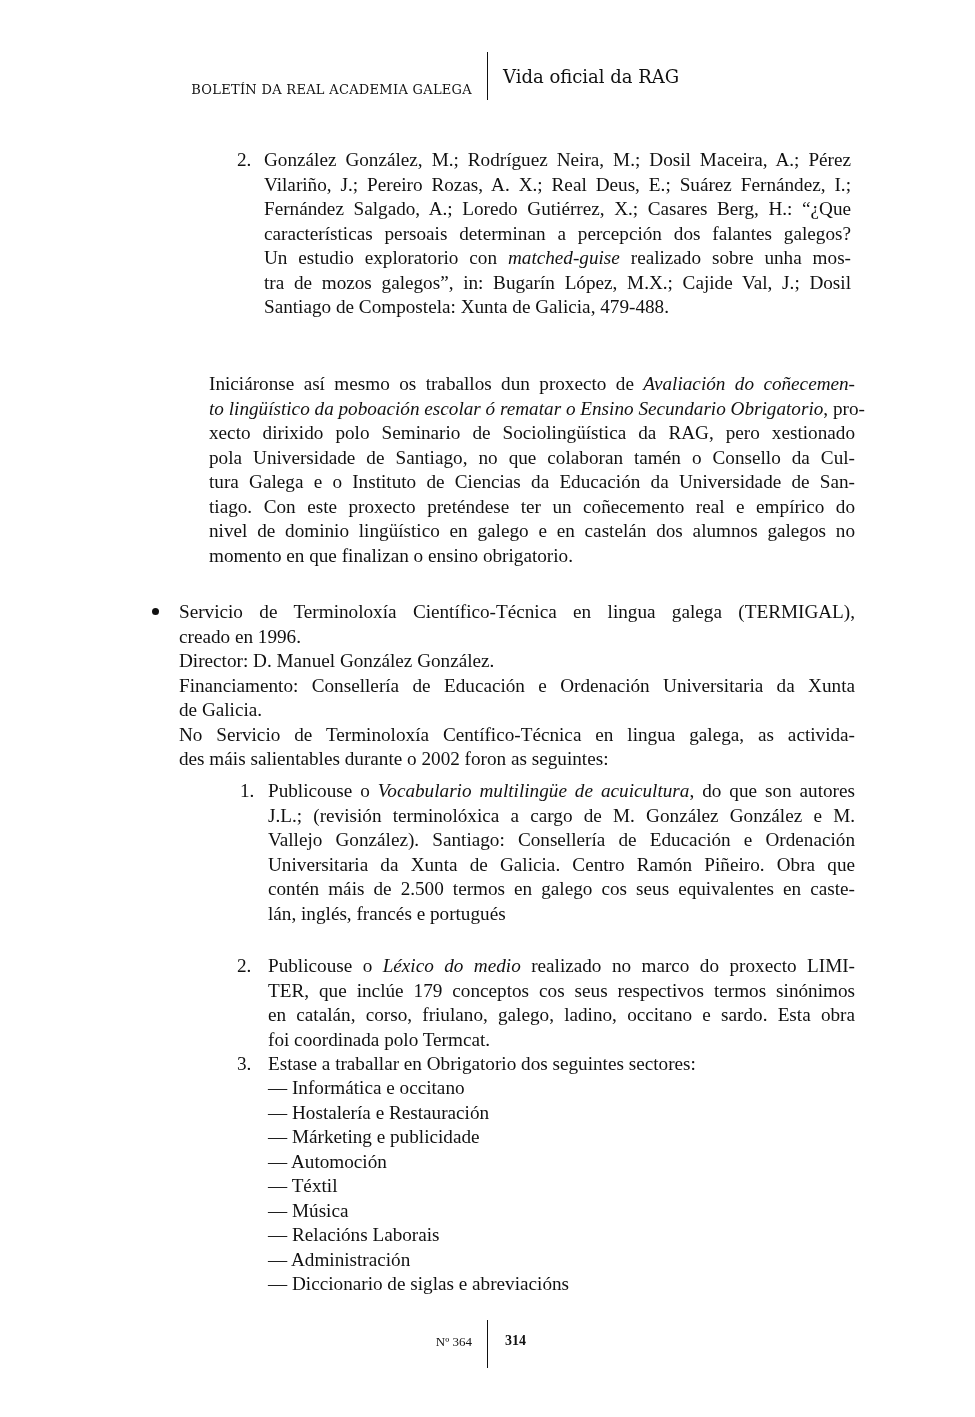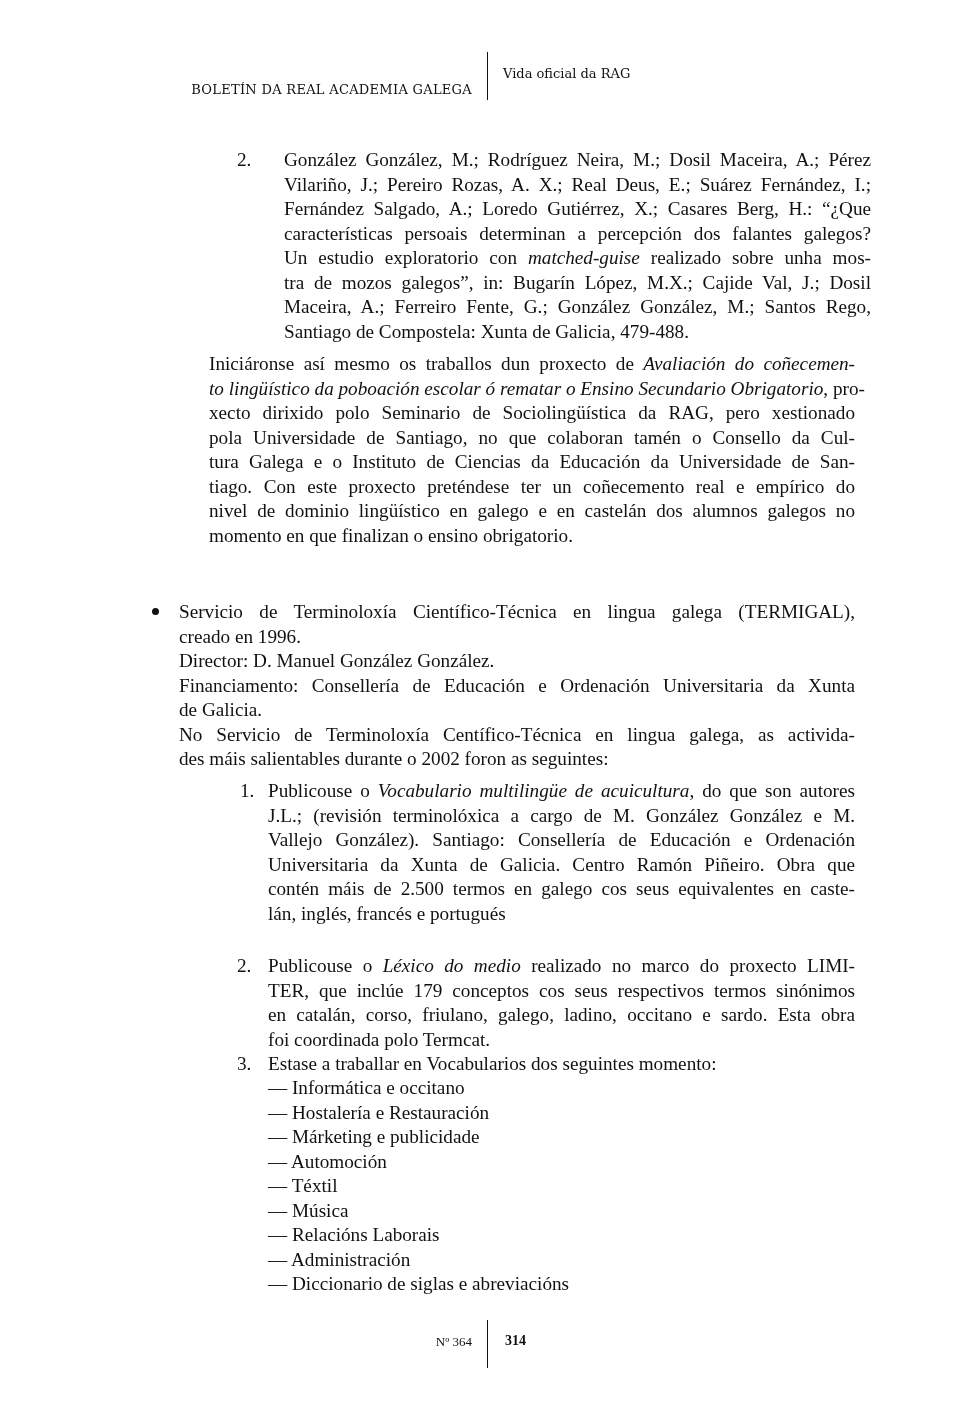--- a/index.html
+++ b/index.html
@@ -12,21 +12,21 @@
     position: absolute; top: 52px; left: 0; width: 975px; height: 48px;
   }
   .header-left {
     position: absolute; right: 503px; top: 30px;
     font-size: 13px; letter-spacing: 0.3px; white-space: nowrap;
   }
   .header-sep {
     position: absolute; left: 487px; top: 0; width: 1px; height: 48px; background: #111;
   }
   .header-right {
-    position: absolute; left: 503px; top: 14px; font-size: 13px; white-space: nowrap;
+    position: absolute; left: 503px; top: 14px; font-size: 18px; white-space: nowrap;
   }
   .content {
     position: absolute; left: 0; top: 0; width: 975px;
     font-family: "Liberation Serif", "DejaVu Serif", serif;
     font-size: 19.2px; line-height: 24.5px;
   }
   .num { position: absolute; white-space: nowrap; }
   i { font-style: italic; }
   .footer {
     position: absolute; top: 1320px; left: 0; width: 975px; height: 50px;
@@ -54,32 +54,31 @@
 
 <div class="header">
   <span class="header-left">BOLETÍN DA REAL ACADEMIA GALEGA</span>
   <div class="header-sep"></div>
   <span class="header-right">Vida oficial da RAG</span>
 </div>
 
 <div class="content">
 
   <span class="num" style="left:237px; top:148px;">2.</span>
-  <div class="para" style="left:284px; top:148px; width:587px;font-family:Liberation Serif, serif;">
+  <div class="para" style="left:264px; top:148px; width:587px;font-family:Liberation Serif, serif;">
     <span class="l">González González, M.; Rodríguez Neira, M.; Dosil Maceira, A.; Pérez</span>
     <span class="l">Vilariño, J.; Pereiro Rozas, A. X.; Real Deus, E.; Suárez Fernández, I.;</span>
     <span class="l">Fernández Salgado, A.; Loredo Gutiérrez, X.; Casares Berg, H.: “¿Que</span>
     <span class="l">características persoais determinan a percepción dos falantes galegos?</span>
     <span class="l">Un estudio exploratorio con <i>matched-guise</i> realizado sobre unha mos-</span>
     <span class="l">tra de mozos galegos”, in: Bugarín López, M.X.; Cajide Val, J.; Dosil</span>
-    <span class="l">Maceira, A.; Ferreiro Fente, G.; González González, M.; Santos Rego,</span>
     <span class="l last">Santiago de Compostela: Xunta de Galicia, 479-488.</span>
   </div>
 
-  <div class="para" style="left:209px; top:352px; width:646px;">
+  <div class="para" style="left:209px; top:372px; width:646px;">
     <span class="l">Iniciáronse así mesmo os traballos dun proxecto de <i>Avaliación do coñecemen-</i></span>
     <span class="l"><i>to lingüístico da poboación escolar ó rematar o Ensino Secundario Obrigatorio</i>, pro-</span>
     <span class="l">xecto dirixido polo Seminario de Sociolingüística da RAG, pero xestionado</span>
     <span class="l">pola Universidade de Santiago, no que colaboran tamén o Consello da Cul-</span>
     <span class="l">tura Galega e o Instituto de Ciencias da Educación da Universidade de San-</span>
     <span class="l">tiago. Con este proxecto preténdese ter un coñecemento real e empírico do</span>
     <span class="l">nivel de dominio lingüístico en galego e en castelán dos alumnos galegos no</span>
     <span class="l last">momento en que finalizan o ensino obrigatorio.</span>
   </div>
 
@@ -107,21 +106,21 @@
   <span class="num" style="left:237px; top:954px;">2.</span>
   <div class="para" style="left:268px; top:954px; width:587px;">
     <span class="l">Publicouse o <i>Léxico do medio</i> realizado no marco do proxecto LIMI-</span>
     <span class="l">TER, que inclúe 179 conceptos cos seus respectivos termos sinónimos</span>
     <span class="l">en catalán, corso, friulano, galego, ladino, occitano e sardo. Esta obra</span>
     <span class="l last">foi coordinada polo Termcat.</span>
   </div>
 
   <span class="num" style="left:237px; top:1052px;">3.</span>
   <div class="para" style="left:268px; top:1052px; width:587px;">
-    <span class="l last">Estase a traballar en Vocabularios dos seguintes momento:</span>
+    <span class="l last">Estase a traballar en Obrigatorio dos seguintes sectores:</span>
   </div>
 
   <div class="para" style="left:268px; top:1076px; width:400px;">
     <span class="l last"><span>— </span><span>Informática e occitano</span></span>
     <span class="l last"><span>— </span><span>Hostalería e Restauración</span></span>
     <span class="l last"><span>— </span><span>Márketing e publicidade</span></span>
     <span class="l last"><span>— </span><span>Automoción</span></span>
     <span class="l last"><span>— </span><span>Téxtil</span></span>
     <span class="l last"><span>— </span><span>Música</span></span>
     <span class="l last"><span>— </span><span>Relacións Laborais</span></span>

